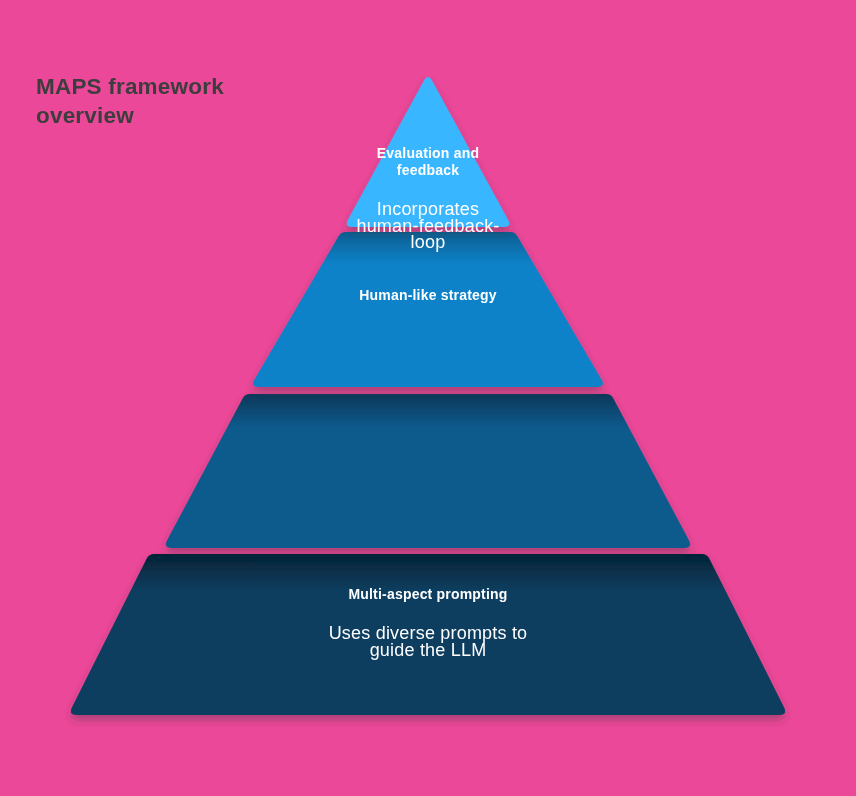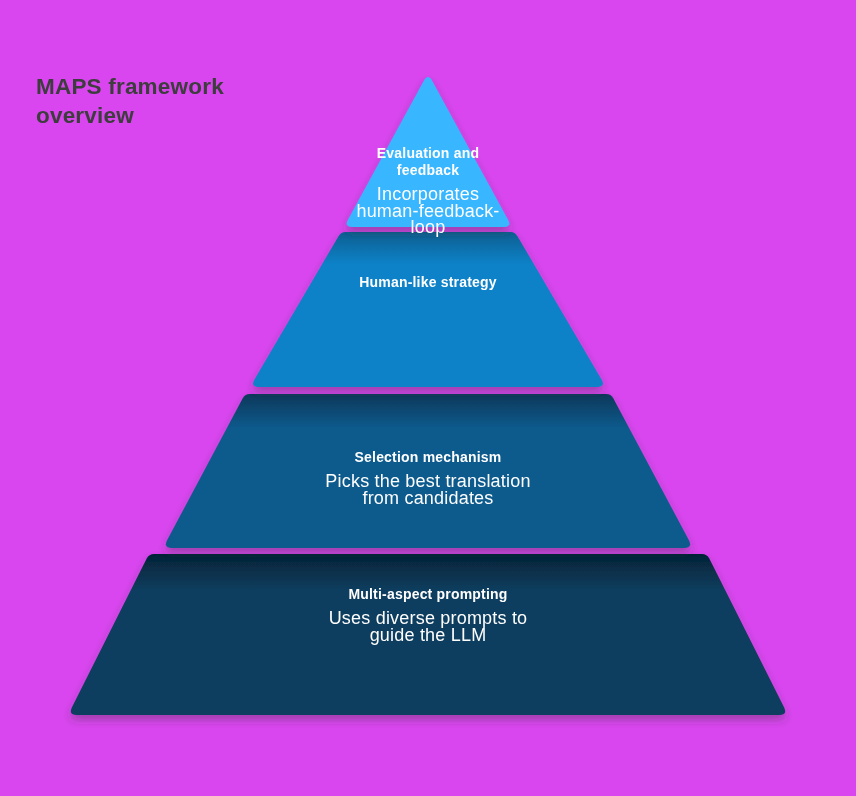--- a/index.html
+++ b/index.html
@@ -5,21 +5,21 @@
   html, body {
     margin: 0;
     padding: 0;
     background: #ffffff;
     font-family: "Liberation Sans", "DejaVu Sans", sans-serif;
   }
   .canvas {
     position: relative;
     width: 856px;
     height: 796px;
-    background: #d946ef;
+    background: #ec4899;
     overflow: hidden;
   }
   .page-title {
     position: absolute;
     left: 36px;
     top: 72px;
     width: 235px;
     font-size: 22.5px;
     line-height: 29px;
     font-weight: 800;
@@ -31,42 +31,42 @@
     left: 0;
     top: 0;
   }
   .layer-label {
     position: absolute;
     left: 228px;
     width: 400px;
     display: flex;
     flex-direction: column;
     align-items: center;
-    gap: 7px;
+    gap: 22px;
     text-align: center;
     color: #ffffff;
     pointer-events: none;
   }
   .layer-label .heading {
     font-weight: 700;
     font-size: 14px;
     line-height: 17px;
     letter-spacing: 0.2px;
   }
   .layer-label .desc {
     font-weight: 400;
     font-size: 18px;
     line-height: 16.5px;
     letter-spacing: 0.2px;
     color: #fefefe;
   }
   .label-1 { top: 145px; }
   .label-1 .heading { max-width: 125px; }
   .label-1 .desc    { max-width: 150px; }
-  .label-2 { top: 274px; }
+  .label-2 { top: 287px; }
   .label-2 .desc    { max-width: 205px; }
   .label-3 { top: 449px; }
   .label-3 .desc    { max-width: 215px; }
   .label-4 { top: 586px; }
   .label-4 .desc    { max-width: 205px; text-align: center; }
 </style>
 </head>
 <body>
 
 <div class="canvas">
@@ -103,23 +103,19 @@
 
   <div class="layer-label label-1">
     <div class="heading">Evaluation and feedback</div>
     <div class="desc">Incorporates human-feedback-loop</div>
   </div>
 
   <div class="layer-label label-2">
     <div class="heading">Human-like strategy</div>
   </div>
 
-  <div class="layer-label label-3">
-    <div class="heading">Selection mechanism</div>
-    <div class="desc">Picks the best translation from candidates</div>
-  </div>
 
   <div class="layer-label label-4">
     <div class="heading">Multi-aspect prompting</div>
     <div class="desc">Uses diverse prompts to guide the LLM</div>
   </div>
 
 </div>
 
 </body></html>

